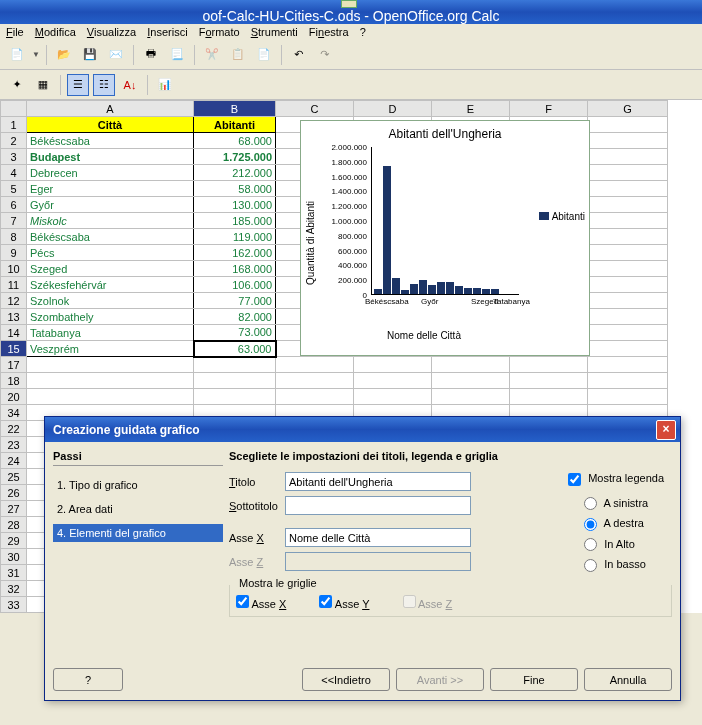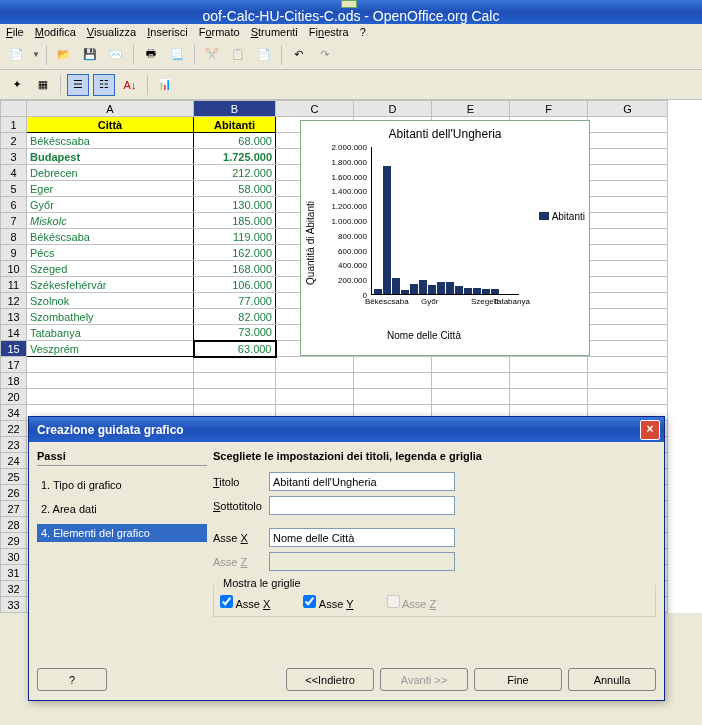--- a/index.html
+++ b/index.html
@@ -33,21 +33,21 @@
 .ch-legend { position: absolute; right: 4px; top: 68px; font-size: 10px; border: none; }
 .ch-legend .sw { display: inline-block; width: 10px; height: 8px; background: #1b3465; margin-right: 3px; }
 .ch-bars { position: absolute; left: 52px; bottom: 48px; width: 148px; height: 148px; border-left: 1px solid #000; border-bottom: 1px solid #000; display: flex; align-items: flex-end; gap: 1px; padding: 0 2px; }
 .ch-bars .bar { width: 8px; background: #1b3465; }
 .ch-yl { position: absolute; left: 2px; bottom: 48px; height: 148px; width: 48px; font-size: 8px; }
 .ch-yl div { position: absolute; right: 2px; transform: translateY(50%); }
 .ch-xl { position: absolute; left: 52px; bottom: 0; width: 148px; height: 48px; font-size: 8px; }
 .ch-xl span { position: absolute; transform-origin: left top; }
 .ch-xname { text-align: center; font-size: 10px; position: absolute; bottom: 2px; left: 0; right: 60px; }
 
-.dialog { position: absolute; left: 28px; top: 416px; width: 637px; height: 285px; background: #ece9d8; border: 1px solid #0a2686; box-shadow: 2px 2px 8px rgba(0,0,0,0.3); }
+.dialog { position: absolute; left: 44px; top: 416px; width: 637px; height: 285px; background: #ece9d8; border: 1px solid #0a2686; box-shadow: 2px 2px 8px rgba(0,0,0,0.3); }
 .dlg-title { height: 25px; background: linear-gradient(to bottom, #3a77d8, #1e4fb7, #2560c9); color: #fff; font-size: 12px; font-weight: bold; display: flex; align-items: center; padding: 0 4px 0 8px; }
 .dlg-close { width: 20px; height: 20px; background: #d64937; border: 1px solid #fff; margin-left: auto; color: #fff; text-align: center; line-height: 17px; font-family: Arial; font-weight: bold; border-radius: 2px; }
 .dlg-body { display: flex; padding: 8px; height: 222px; }
 .dlg-steps { width: 170px; font-size: 11px; }
 .dlg-steps h4 { border-bottom: 1px solid #999; padding-bottom: 3px; margin-bottom: 10px; font-size: 11px; }
 .dlg-steps .step { padding: 3px 4px; margin-bottom: 6px; }
 .dlg-steps .step.sel { background: #316ac5; color: #fff; }
 .dlg-right { flex: 1; font-size: 11px; padding-left: 6px; position: relative; }
 .dlg-right .hdr { font-weight: bold; margin-bottom: 10px; }
 .frow { display: flex; align-items: center; margin-bottom: 5px; }
@@ -526,20 +526,28 @@
           <label class="dis">Asse <u>Z</u></label>
           <input type="text" disabled="" style="">
         </div>
       <div class="gridfs">
         <span class="lg">Mostra le griglie</span>
         <label><input type="checkbox" checked="" style=""> Asse <u>X</u></label>
         <label><input type="checkbox" checked="" style=""> Asse <u>Y</u></label>
         <label class="dis"><input type="checkbox" disabled="" style=""> Asse <u>Z</u></label>
       </div>
 
+      <div class="legbox">
+        <label><input type="checkbox" checked="" style=""> <span>Mostra legenda</span></label>
+        <div style="height:4px"></div>
+        <label style="padding-left:16px"><input type="radio" name="lp" style=""> <span>A sinistra</span></label>
+        <label style="padding-left:16px"><input type="radio" name="lp" checked="" style=""> <span>A destra</span></label>
+        <label style="padding-left:16px"><input type="radio" name="lp" style=""> <span>In Alto</span></label>
+        <label style="padding-left:16px"><input type="radio" name="lp" style=""> <span>In basso</span></label>
+      </div>
     </div>
   </div>
   <div class="dlg-btns">
     <button class="help">?</button>
     <span class="sp"></span>
     <button>&lt;&lt;Indietro</button>
     <button disabled="">Avanti &gt;&gt;</button>
     <button>Fine</button>
     <button>Annulla</button>
   </div>

